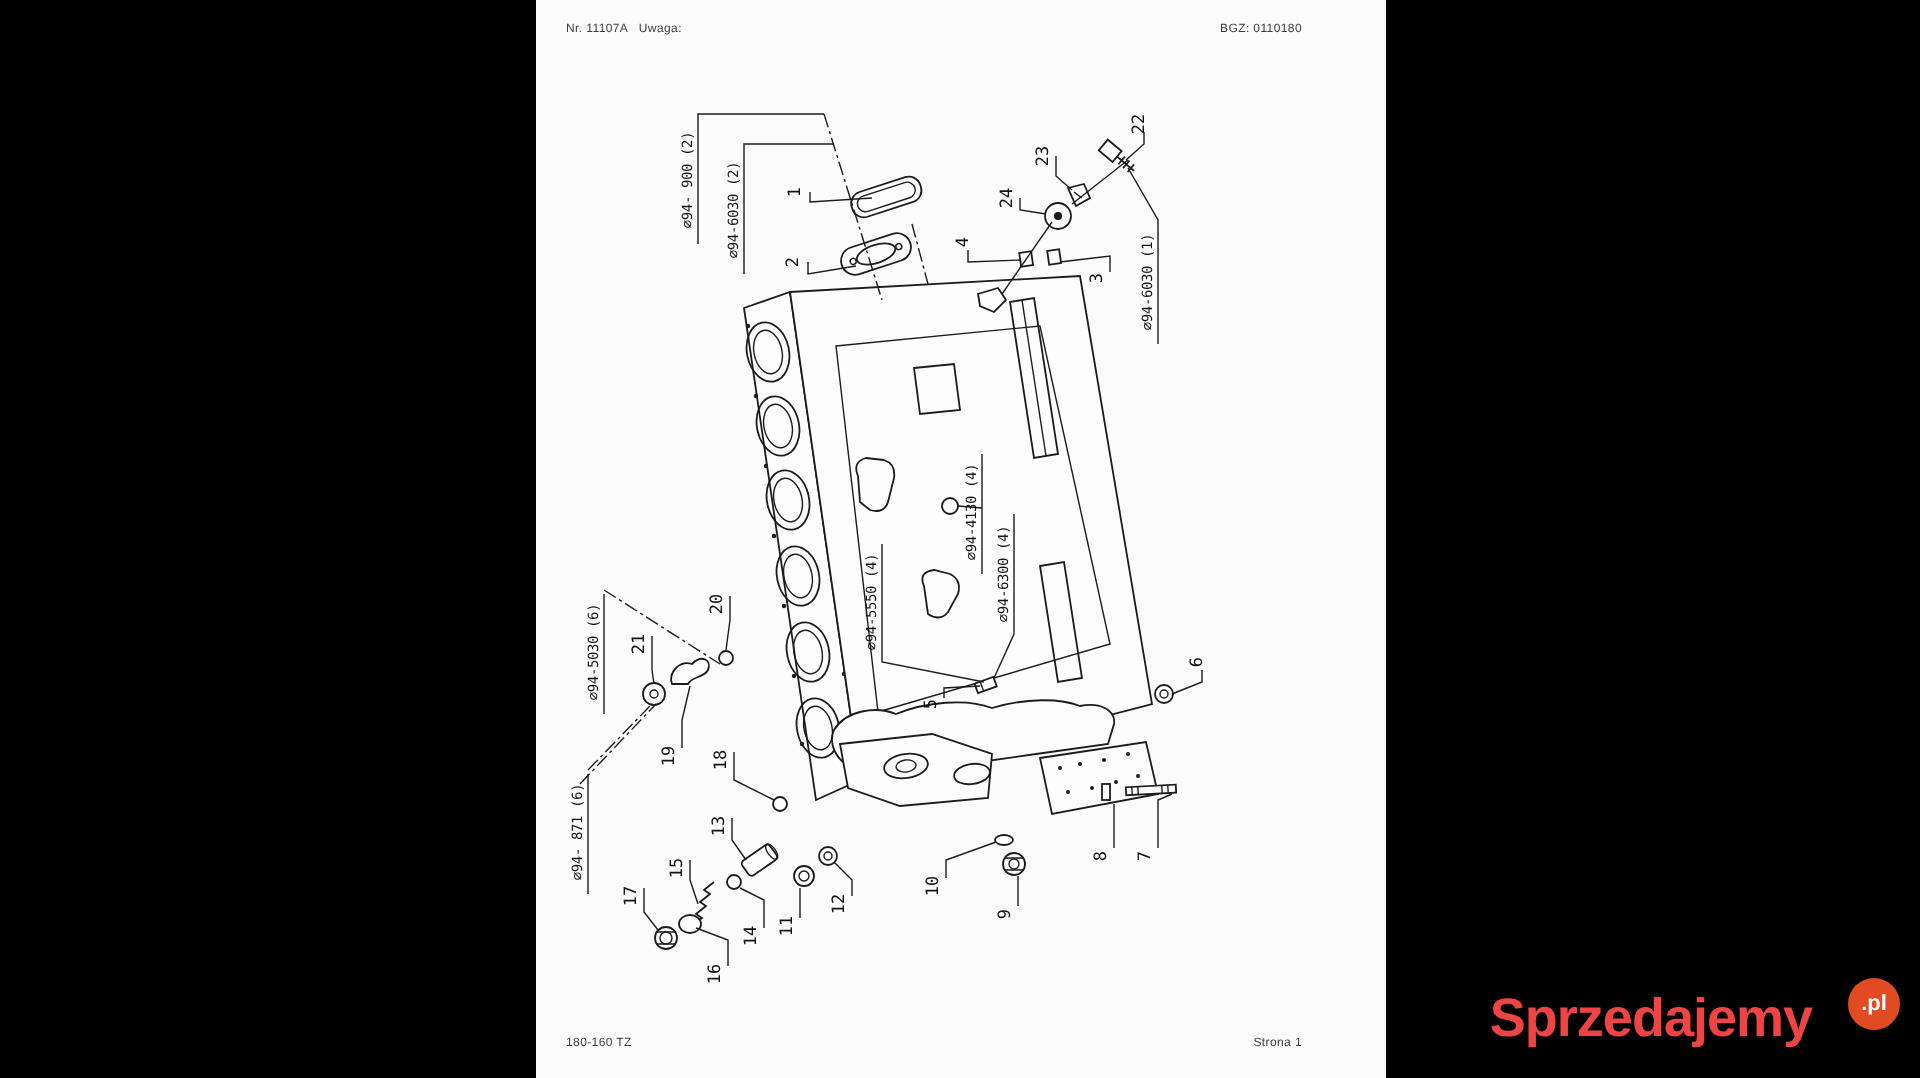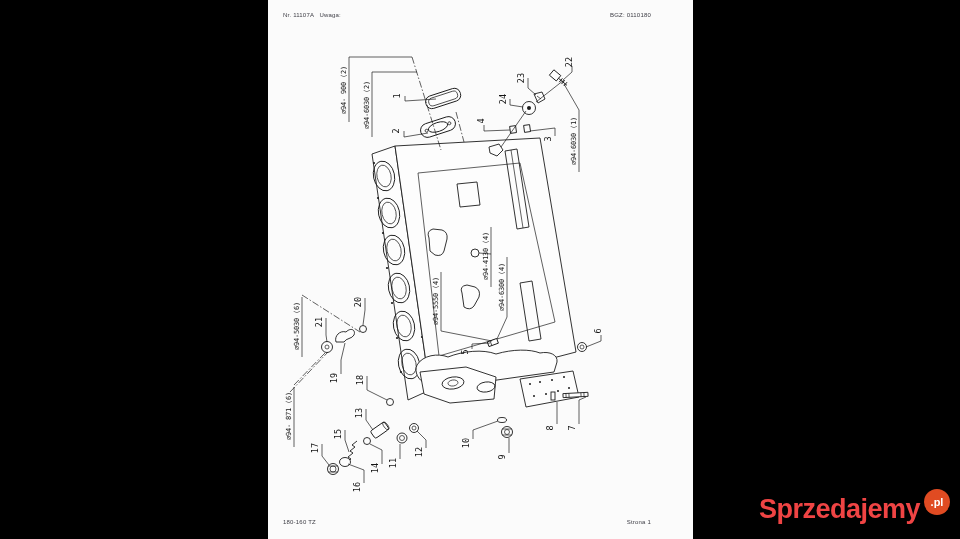--- a/index.html
+++ b/index.html
@@ -15,21 +15,21 @@
   svg#diagram .ln{stroke:#1c1c1c;stroke-width:.9;fill:none;}
   svg#diagram .fillw{fill:#fdfdfd;}
   svg#diagram .thin{stroke-width:.7;}
   svg#diagram .dash{stroke:#1c1c1c;stroke-width:.7;fill:none;stroke-dasharray:7 2 1.5 2;}
   svg#diagram .dot{fill:#1c1c1c;stroke:none;}
   text.callout{font-family:"DejaVu Sans Mono",monospace;font-size:8.5px;fill:#141414;}
   text.plabel{font-family:"DejaVu Sans Mono",monospace;font-size:7px;fill:#141414;letter-spacing:-.2px;}
   .watermark{position:absolute;right:10px;bottom:16px;display:flex;align-items:flex-start;}
   .wm-text{color:#fff;font-weight:bold;font-size:27px;letter-spacing:-.5px;line-height:1;}
   .wm-circle{width:26px;height:26px;border-radius:50%;display:flex;align-items:center;justify-content:center;
-             color:#fff;font-weight:bold;font-size:11px;margin-left:4px;position:relative;top:-7px;}
+             color:#fff;font-weight:bold;font-size:11px;margin-left:18px;position:relative;top:-7px;}
 </style>
 </head>
 <body>
 
 <div class="stage">
   <div class="page">
     <span class="hdr hdr-left">Nr. 11107A   Uwaga:</span>
     <span class="hdr hdr-right">BGZ: 0110180</span>
     <span class="hdr ftr-left">180-160 TZ</span>
     <span class="hdr ftr-right">Strona 1</span>

